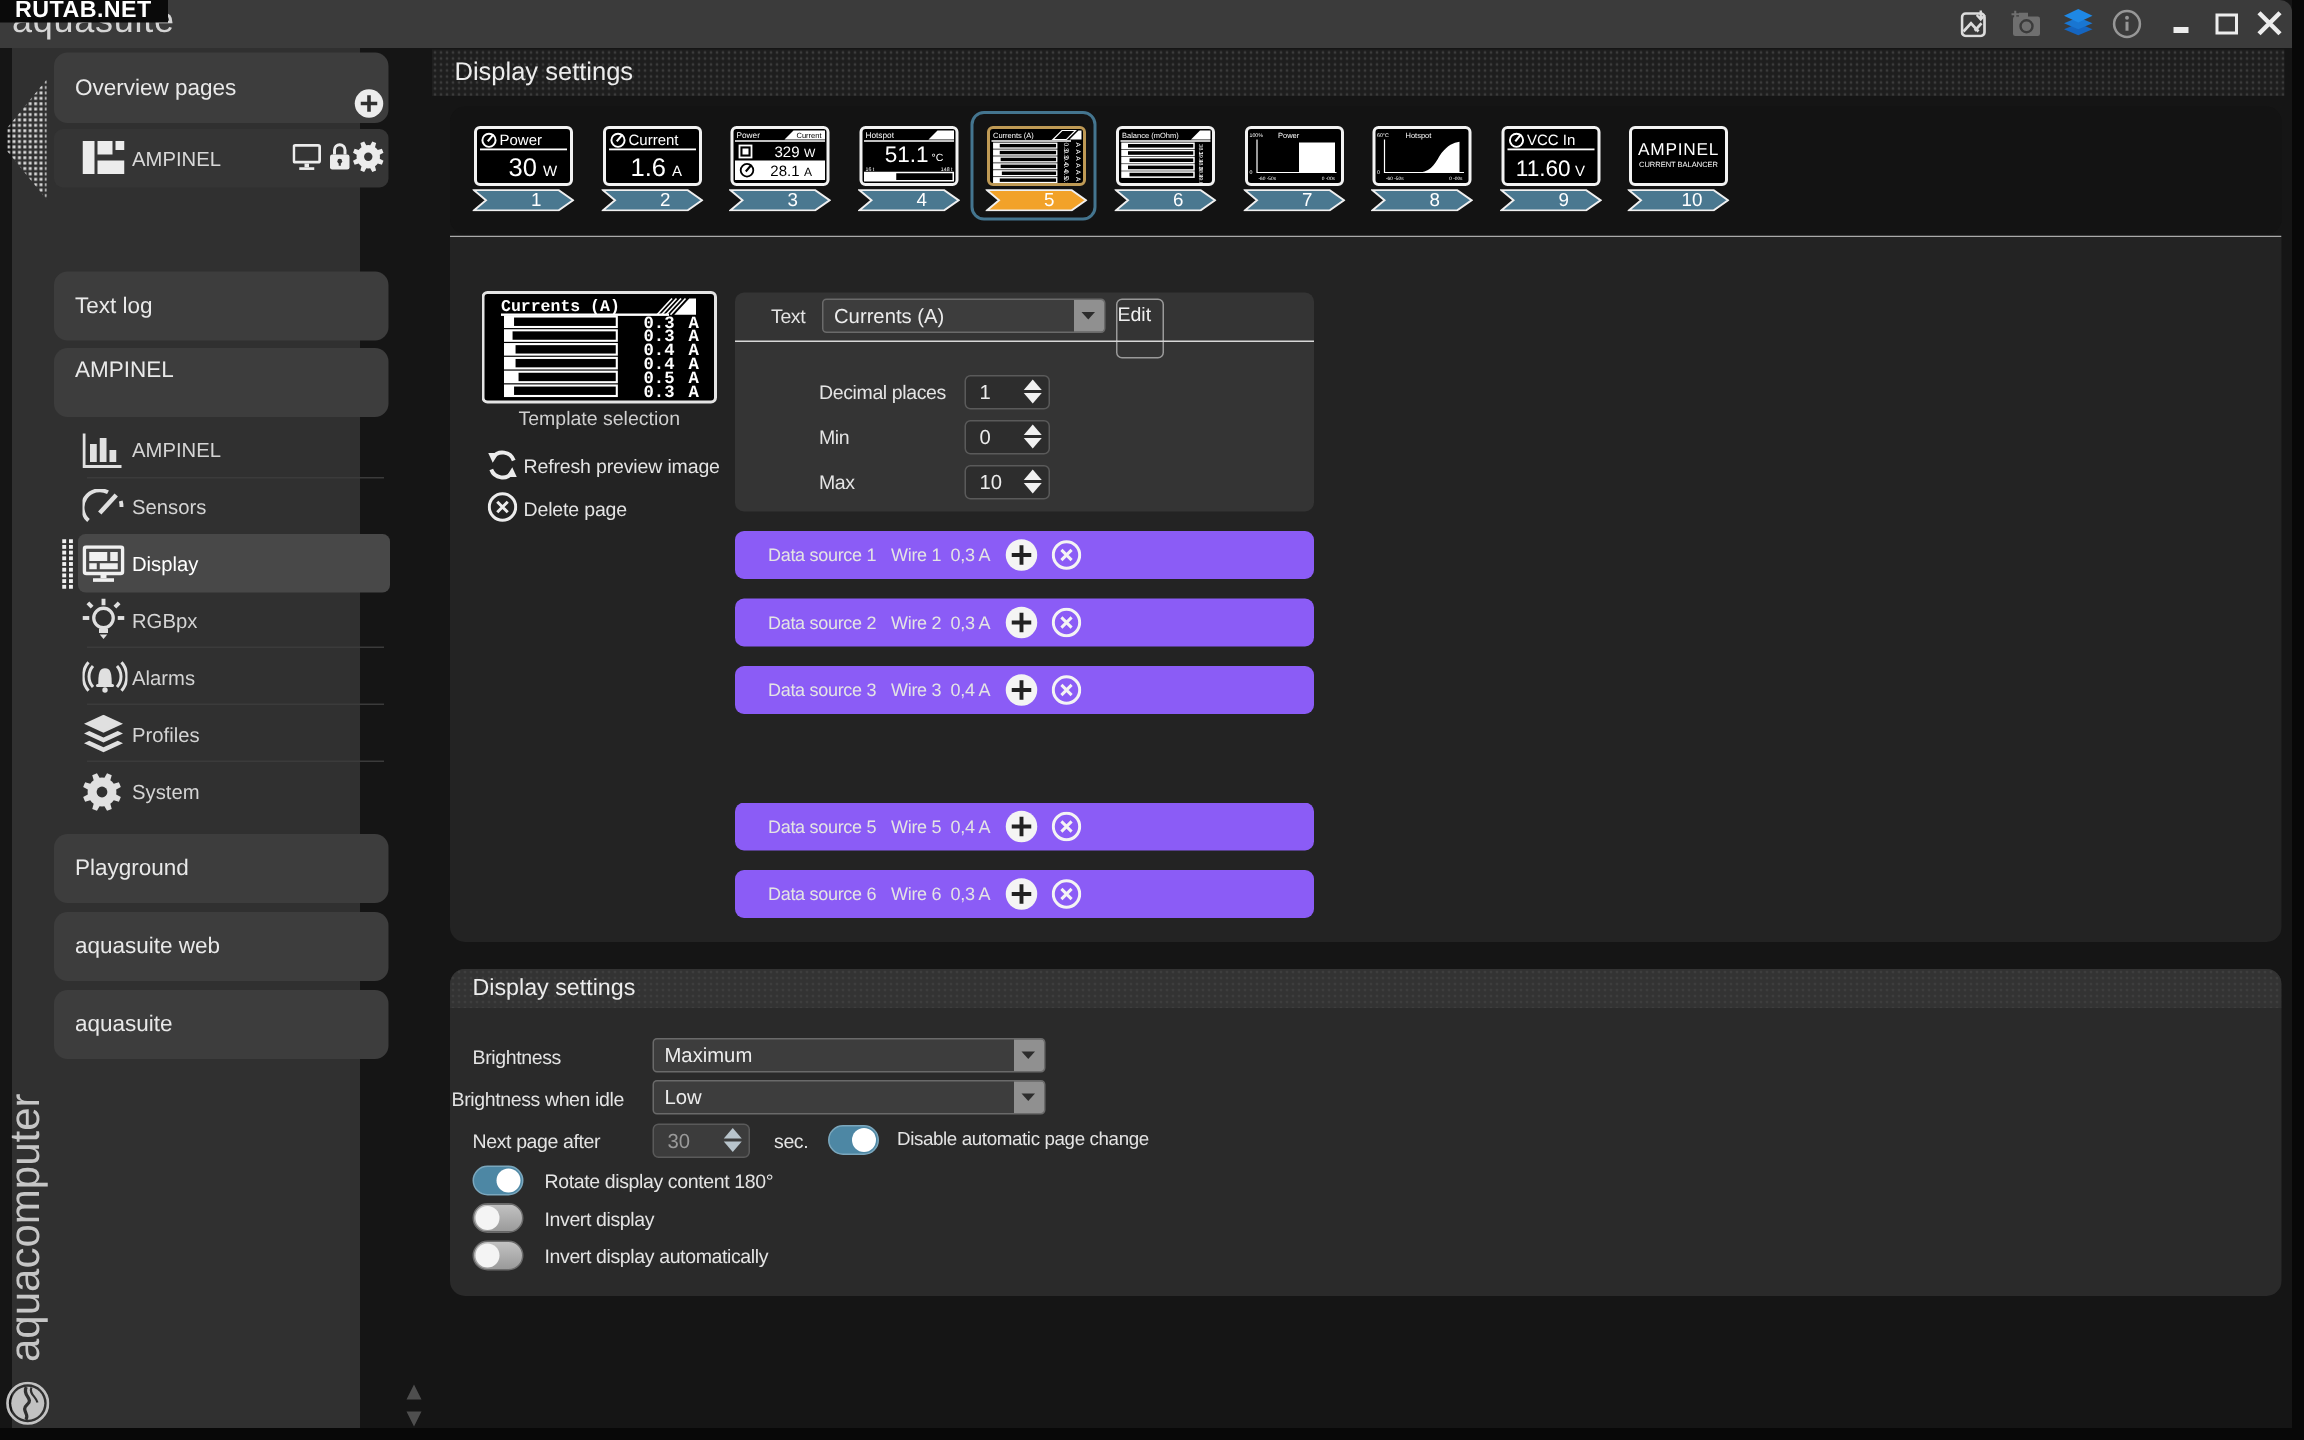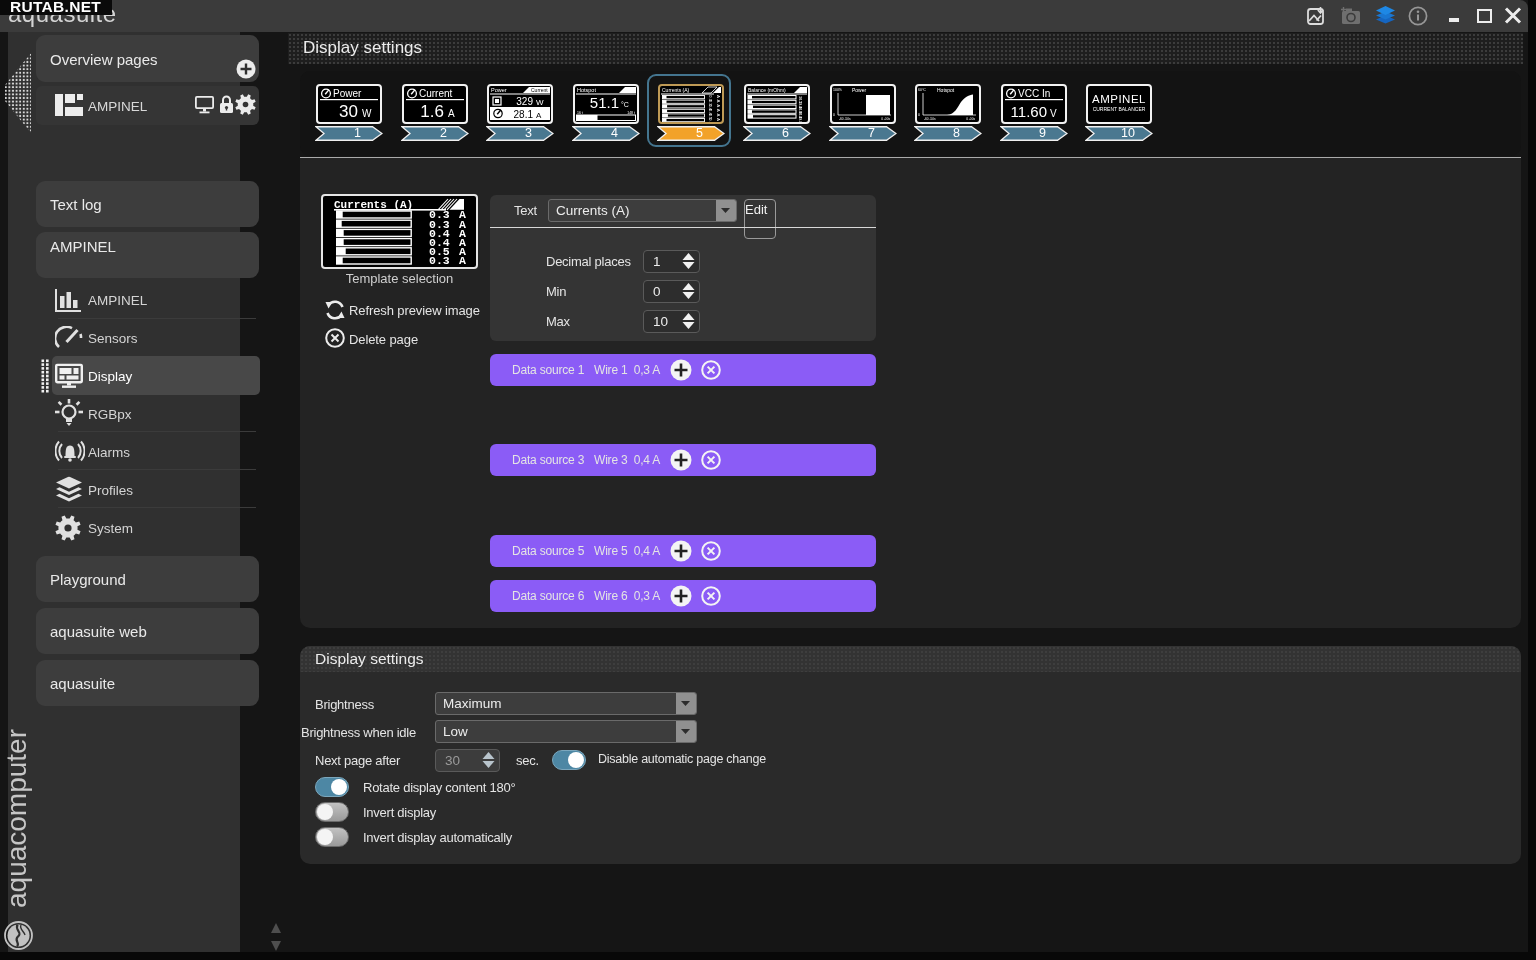--- a/index.html
+++ b/index.html
@@ -561,20 +561,32 @@
           <span class="t2">Wire 1&nbsp;&nbsp;0,3 A</span>
         <svg class="abs" style="left:180px;top:5px" width="22" height="22" viewBox="0 0 22 22">
             <circle cx="11" cy="11" r="10.5" fill="#f4f4f4"></circle>
             <path d="M11 4.5 L11 17.5 M4.5 11 L17.5 11" stroke="#222" stroke-width="2.6"></path>
           </svg>
         <svg class="abs" style="left:211px;top:6px" width="20" height="20" viewBox="0 0 20 20">
             <circle cx="10" cy="10" r="8.8" fill="none" stroke="#f4f4f4" stroke-width="2"></circle>
             <path d="M6.6 6.6 L13.4 13.4 M13.4 6.6 L6.6 13.4" stroke="#f4f4f4" stroke-width="2"></path>
           </svg>
       </div>
+      <div class="drow" style="top:399px">
+          <span class="t1">Data source 2</span>
+          <span class="t2">Wire 2&nbsp;&nbsp;0,3 A</span>
+        <svg class="abs" style="left:180px;top:5px" width="22" height="22" viewBox="0 0 22 22">
+            <circle cx="11" cy="11" r="10.5" fill="#f4f4f4"></circle>
+            <path d="M11 4.5 L11 17.5 M4.5 11 L17.5 11" stroke="#222" stroke-width="2.6"></path>
+          </svg>
+        <svg class="abs" style="left:211px;top:6px" width="20" height="20" viewBox="0 0 20 20">
+            <circle cx="10" cy="10" r="8.8" fill="none" stroke="#f4f4f4" stroke-width="2"></circle>
+            <path d="M6.6 6.6 L13.4 13.4 M13.4 6.6 L6.6 13.4" stroke="#f4f4f4" stroke-width="2"></path>
+          </svg>
+      </div>
       <div class="drow" style="top:444px">
           <span class="t1">Data source 3</span>
           <span class="t2">Wire 3&nbsp;&nbsp;0,4 A</span>
         <svg class="abs" style="left:180px;top:5px" width="22" height="22" viewBox="0 0 22 22">
             <circle cx="11" cy="11" r="10.5" fill="#f4f4f4"></circle>
             <path d="M11 4.5 L11 17.5 M4.5 11 L17.5 11" stroke="#222" stroke-width="2.6"></path>
           </svg>
         <svg class="abs" style="left:211px;top:6px" width="20" height="20" viewBox="0 0 20 20">
             <circle cx="10" cy="10" r="8.8" fill="none" stroke="#f4f4f4" stroke-width="2"></circle>
             <path d="M6.6 6.6 L13.4 13.4 M13.4 6.6 L6.6 13.4" stroke="#f4f4f4" stroke-width="2"></path>

